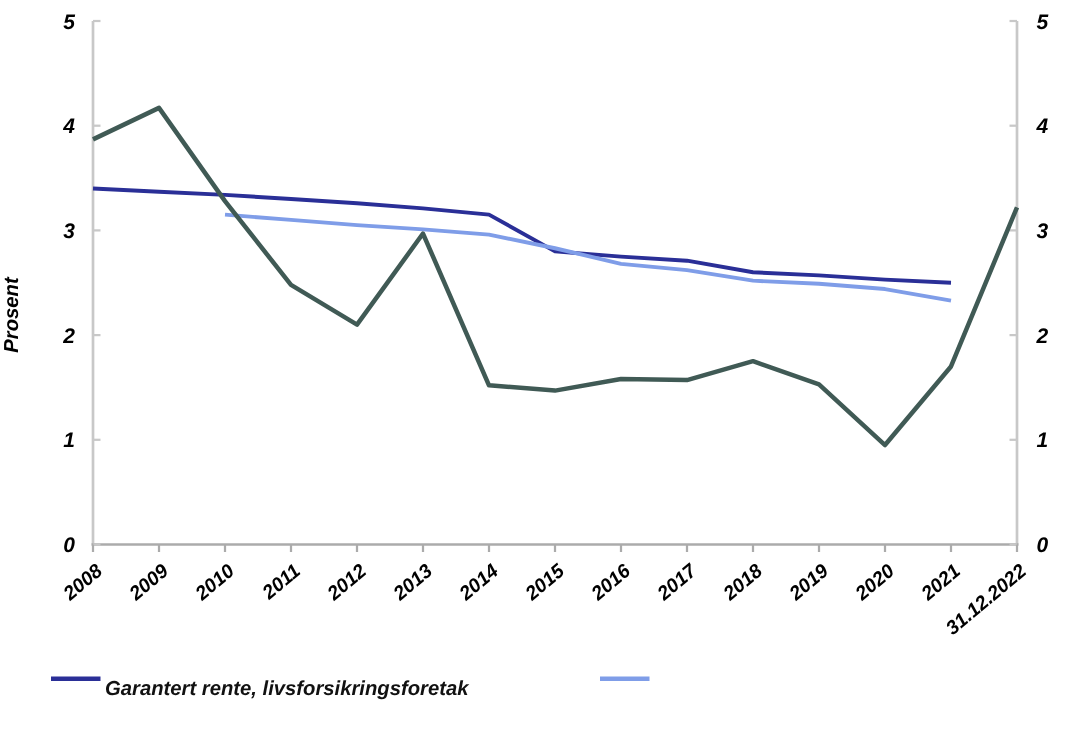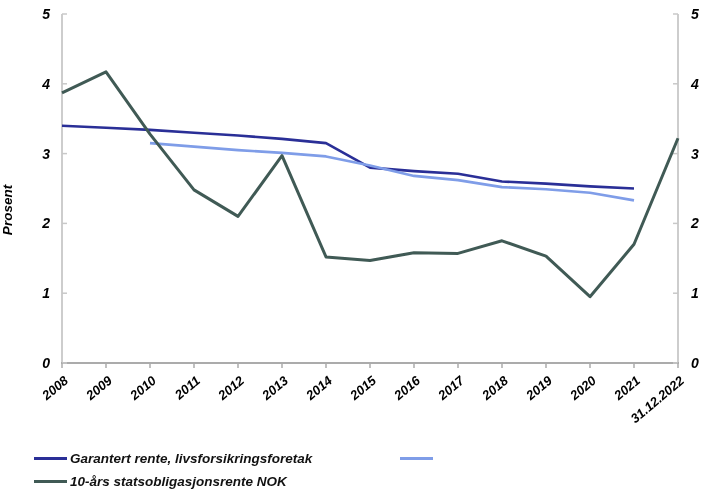--- a/index.html
+++ b/index.html
@@ -1,21 +1,21 @@
 <!DOCTYPE html>
 <html><head>
 <meta charset="utf-8">
 <style>
   html,body{margin:0;padding:0;background:#ffffff;}
   body{width:712px;height:497px;font-family:"Liberation Sans",sans-serif;}
   .chart-wrap{position:relative;width:712px;height:497px;background:#fff;overflow:hidden;}
   svg{display:block;}
   svg text{font-family:"Liberation Sans",sans-serif;font-weight:bold;font-style:italic;fill:#000;}
   .legend{position:absolute;left:34px;top:451px;display:grid;grid-template-columns:366px auto;row-gap:8px;column-gap:0;}
-  .legend-item{display:flex;align-items:center;font-weight:bold;font-style:italic;font-size:13.5px;color:#111;white-space:nowrap;}
+  .legend-item{display:flex;align-items:flex-start;font-weight:bold;font-style:italic;font-size:13.5px;color:#111;white-space:nowrap;}
   .legend-swatch{display:inline-block;width:33px;height:3px;margin-right:3px;flex:0 0 auto;}
 </style>
 </head>
 <body>
 
 <div class="chart-wrap">
   <svg id="plot" width="712" height="447" viewBox="0 0 712 447" aria-hidden="true">
     <text x="12" y="210" font-size="13.5" text-anchor="middle" transform="rotate(-90 12 210)">Prosent</text>
     <g id="axes">
         <line x1="62" y1="14" x2="62" y2="363" stroke="#c8c8c8" stroke-width="1.8"></line>
@@ -89,18 +89,14 @@
       </g>
   </svg>
   <div class="legend" id="legend">
       <div class="legend-item">
         <span class="legend-swatch" style="background: rgb(42, 47, 151);"></span>
         <span>Garantert rente, livsforsikringsforetak</span>
       </div>
       <div class="legend-item">
         <span class="legend-swatch" style="background: rgb(127, 157, 232);"></span>
       </div>
-      <div class="legend-item">
-        <span class="legend-swatch" style="background: rgb(64, 90, 85);"></span>
-        <span>10-års statsobligasjonsrente NOK</span>
-      </div>
     </div>
 </div>
 
 </body></html>

